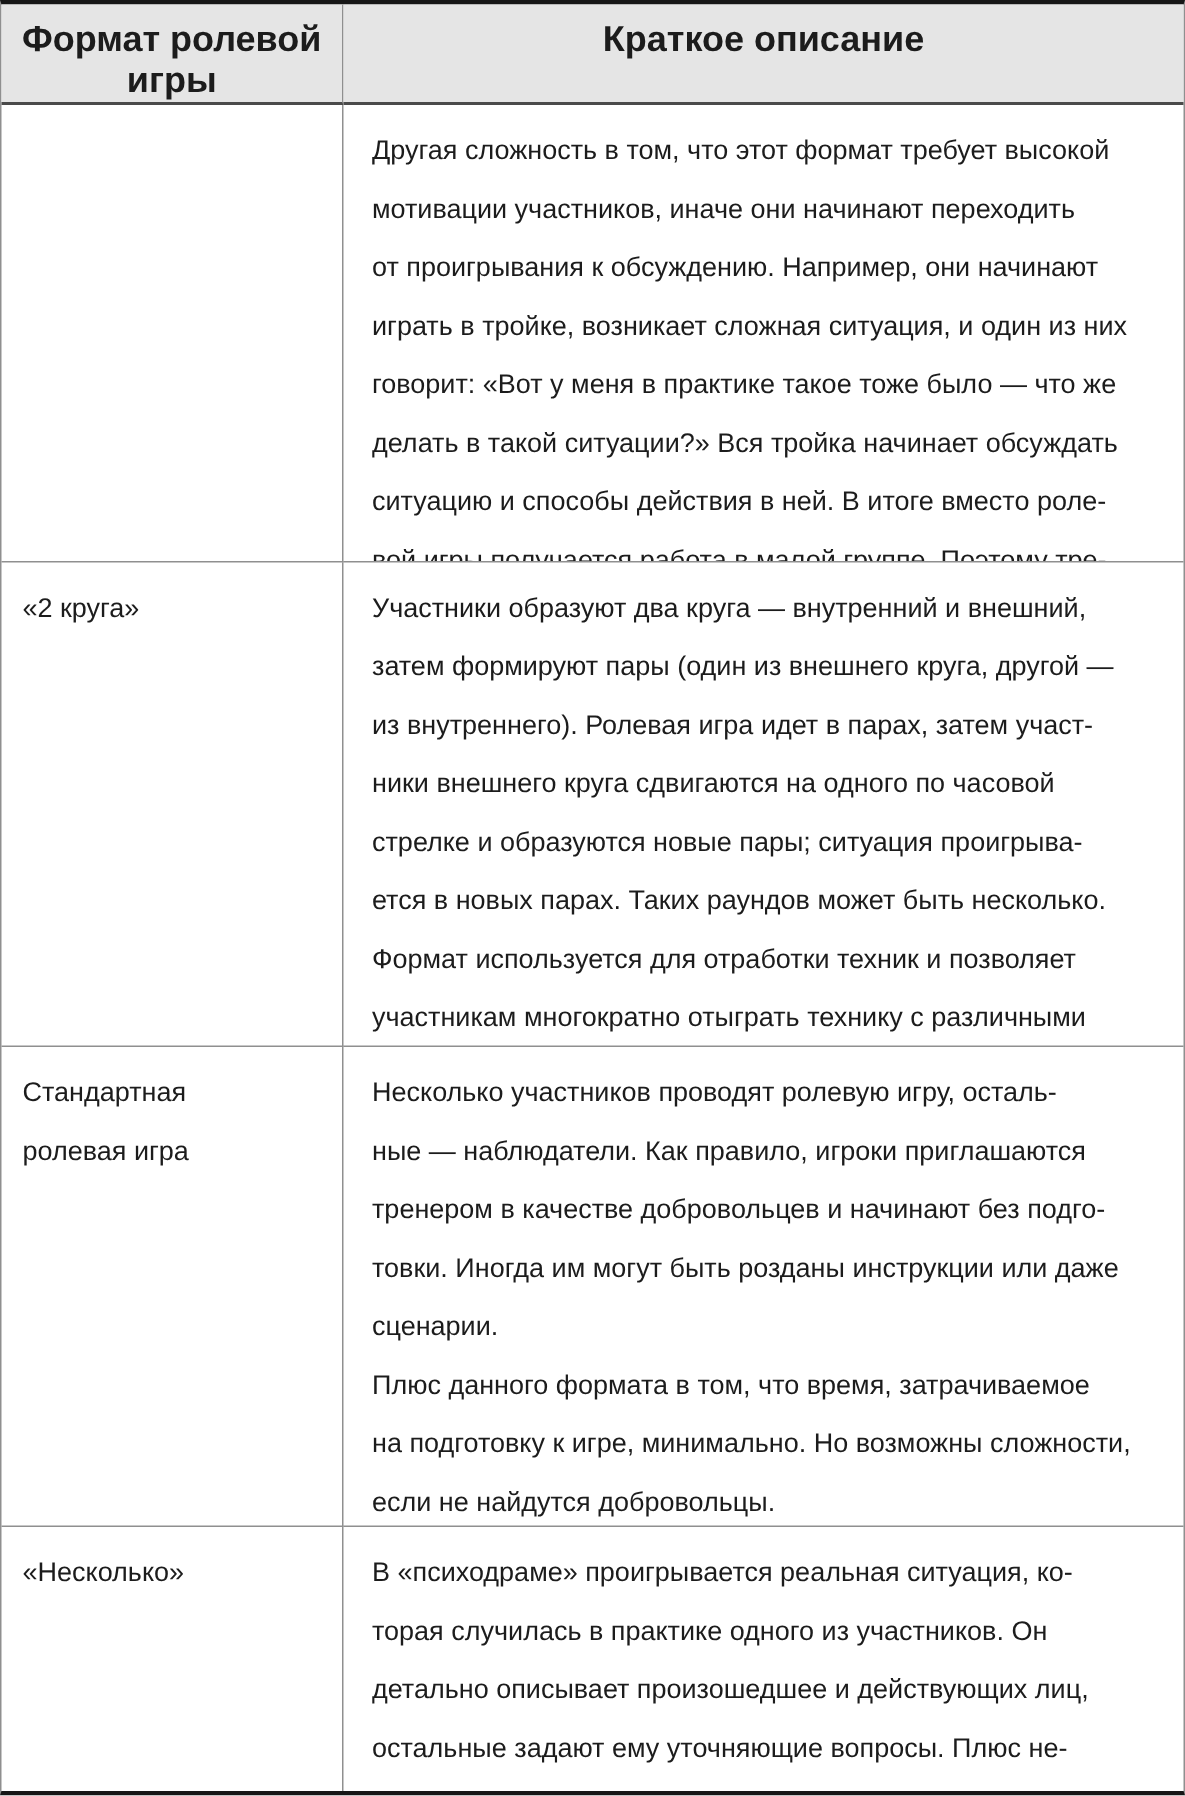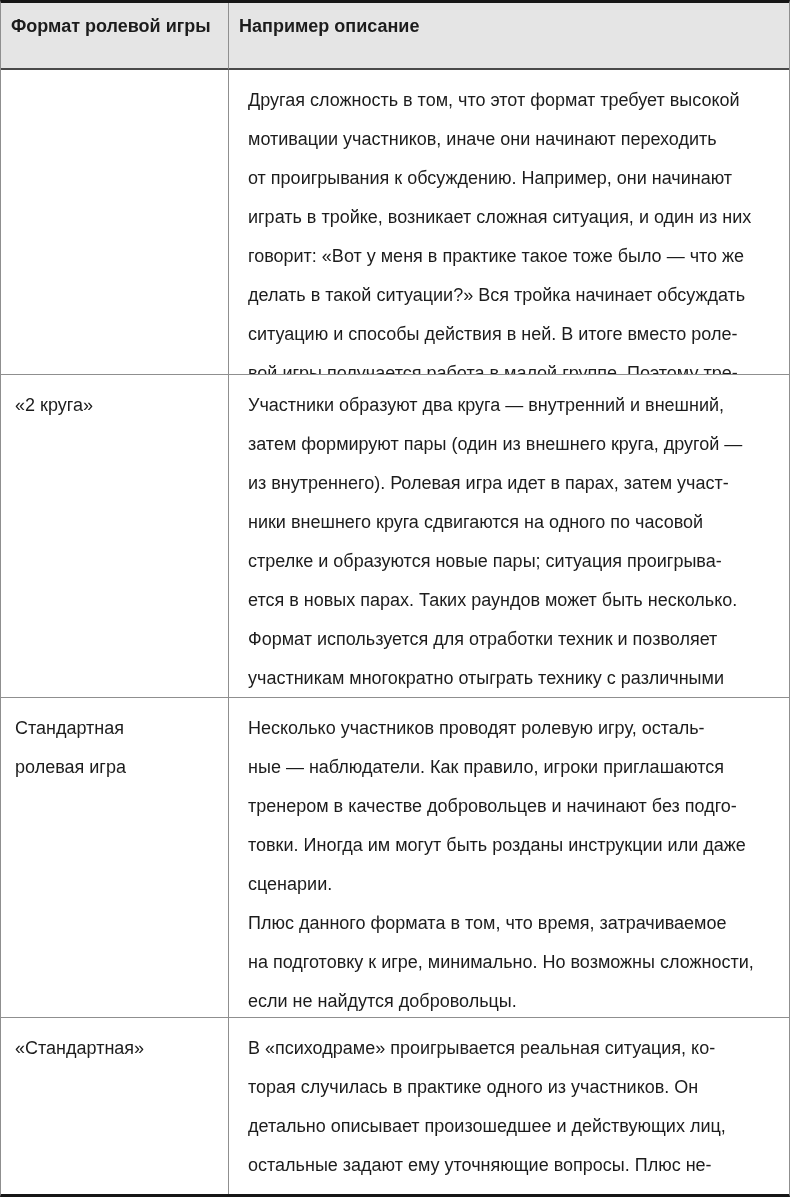--- a/index.html
+++ b/index.html
@@ -29,22 +29,23 @@
     white-space:pre-line;
     overflow:hidden;
   }
   .col-format{
     border-right:1px solid var(--border_gray);
   }
   .th{
     background:var(--header_bg);
     border-bottom:2px solid var(--border_mid);
     font-weight:bold;
-    font-size:18px;
+    font-size:24px;
     line-height:27px;
+    text-align:center;
     padding:10px 10px 0 10px;
   }
   .td{
     border-bottom:1px solid var(--border_gray);
     font-size:18px;
     line-height:39px;
     padding:11px 12px 0 19px;
   }
   .td.col-format{
     padding-left:14px;
@@ -52,21 +53,21 @@
   .row-last{
     border-bottom:none;
   }
 </style>
 </head>
 <body>
 
 <div class="doc-table">
 
   <div class="cell th col-format">Формат ролевой игры</div>
-  <div class="cell th">Например описание</div>
+  <div class="cell th">Краткое описание</div>
 
   <div class="cell td col-format"></div>
   <div class="cell td">Другая сложность в том, что этот формат требует высокой
 мотивации участников, иначе они начинают переходить
 от проигрывания к обсуждению. Например, они начинают
 играть в тройке, возникает сложная ситуация, и один из них
 говорит: «Вот у меня в практике такое тоже было — что же
 делать в такой ситуации?» Вся тройка начинает обсуждать
 ситуацию и способы действия в ней. В итоге вместо роле-
 вой игры получается работа в малой группе. Поэтому тре-
@@ -93,21 +94,21 @@
 тренером в качестве добровольцев и начинают без подго-
 товки. Иногда им могут быть розданы инструкции или даже
 сценарии.
 Плюс данного формата в том, что время, затрачиваемое
 на подготовку к игре, минимально. Но возможны сложности,
 если не найдутся добровольцы.
 Поэтому такой формат не рекомендуется использовать,
 если группа пассивна и нет участников, которые с большой
 долей вероятности сами вызовутся стать игроками</div>
 
-  <div class="cell td col-format row-last">«Стандартная»</div>
+  <div class="cell td col-format row-last">«Несколько»</div>
   <div class="cell td row-last">В «психодраме» проигрывается реальная ситуация, ко-
 торая случилась в практике одного из участников. Он
 детально описывает произошедшее и действующих лиц,
 остальные задают ему уточняющие вопросы. Плюс не-
 сколько участников тренинга (в зависимости от числа ро-
 лей) проигрывают эту ситуацию</div>
 
 </div>
 
 </body></html>

